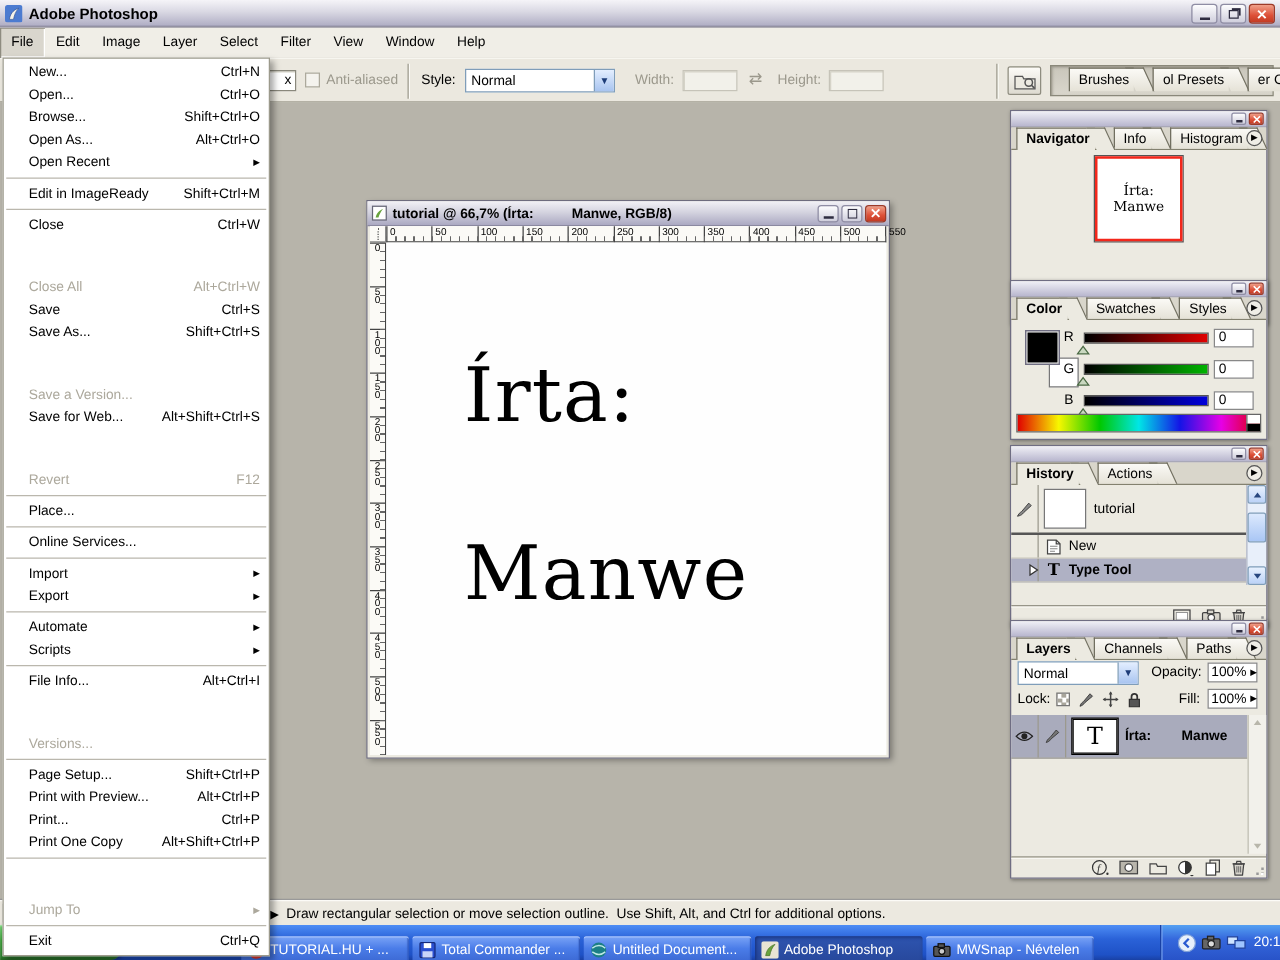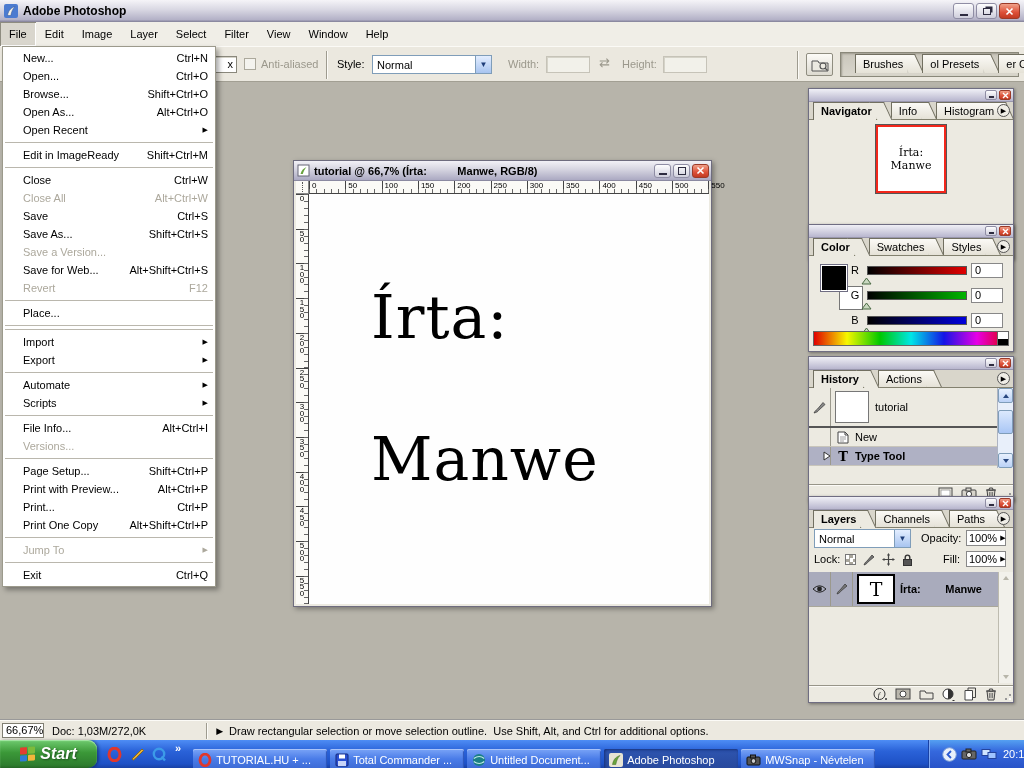--- a/index.html
+++ b/index.html
@@ -52,21 +52,21 @@
   .ptab.active{font-weight:bold;background:#ECEAE1;height:18px;margin-bottom:-1px;z-index:2;}
   .ptab.active::after{background:#ECEAE1;}
   .well-tab{height:19px;line-height:18px;}
   
   .filemenu{position:absolute;left:2px;top:46px;width:214px;background:#fff;
     border:1px solid #9C9A8C;box-shadow:3px 3px 5px rgba(0,0,0,.35);padding:2px 0;z-index:50;}
   .mrow{height:18px;display:flex;align-items:center;padding:0 7px 0 20px;}
   .mrow .mlabel{flex:1;}
   .mrow .mshort{margin-left:10px;}
   .mrow .marrow{width:9px;text-align:right;font-size:7px;}
-  .mrow.disabled{color:#ACA89C;}
+  .mrow.disabled{color:#ACA89C;margin-top:32px;}
   .msep{height:1px;background:#BAB7AD;margin:3px 2px;}
   
   .docwin{position:absolute;left:293px;top:160px;width:419px;height:447px;background:#ECEAE1;
     border:1px solid #6E6C7E;box-shadow:2px 2px 5px rgba(0,0,0,.35);z-index:3;}
   .doc-titlebar{position:absolute;left:0;top:0;right:0;height:20px;
     background:linear-gradient(#F2F1F6,#D5D4E0 45%,#ABA9C2);border-bottom:1px solid #8B89A0;
     display:flex;align-items:center;padding:0 2px 0 3px;}
   .doc-title-text{font-weight:bold;font-size:11px;white-space:pre;overflow:hidden;flex:1;margin-left:4px;}
   .doc-controls{display:flex;gap:2px;}
   .doc-controls .wbtn{width:17px;height:14px;}
@@ -732,20 +732,23 @@
       </div>
       <div class="mrow disabled" data-interactable="true">
         <span class="mlabel" data-interactable="false">Revert</span>
         <span class="mshort" data-interactable="false">F12</span>
       </div>
       <div class="msep" data-interactable="false"></div>
       <div class="mrow" data-interactable="true">
         <span class="mlabel" data-interactable="false">Place...</span>
       </div>
       <div class="msep" data-interactable="false"></div>
+      <div class="mrow" data-interactable="true">
+        <span class="mlabel" data-interactable="false">Online Services...</span>
+      </div>
       <div class="msep" data-interactable="false"></div>
       <div class="mrow" data-interactable="true">
         <span class="mlabel" data-interactable="false">Import</span>
         <span class="marrow" data-interactable="false">▶</span>
       </div>
       <div class="mrow" data-interactable="true">
         <span class="mlabel" data-interactable="false">Export</span>
         <span class="marrow" data-interactable="false">▶</span>
       </div>
       <div class="msep" data-interactable="false"></div>

